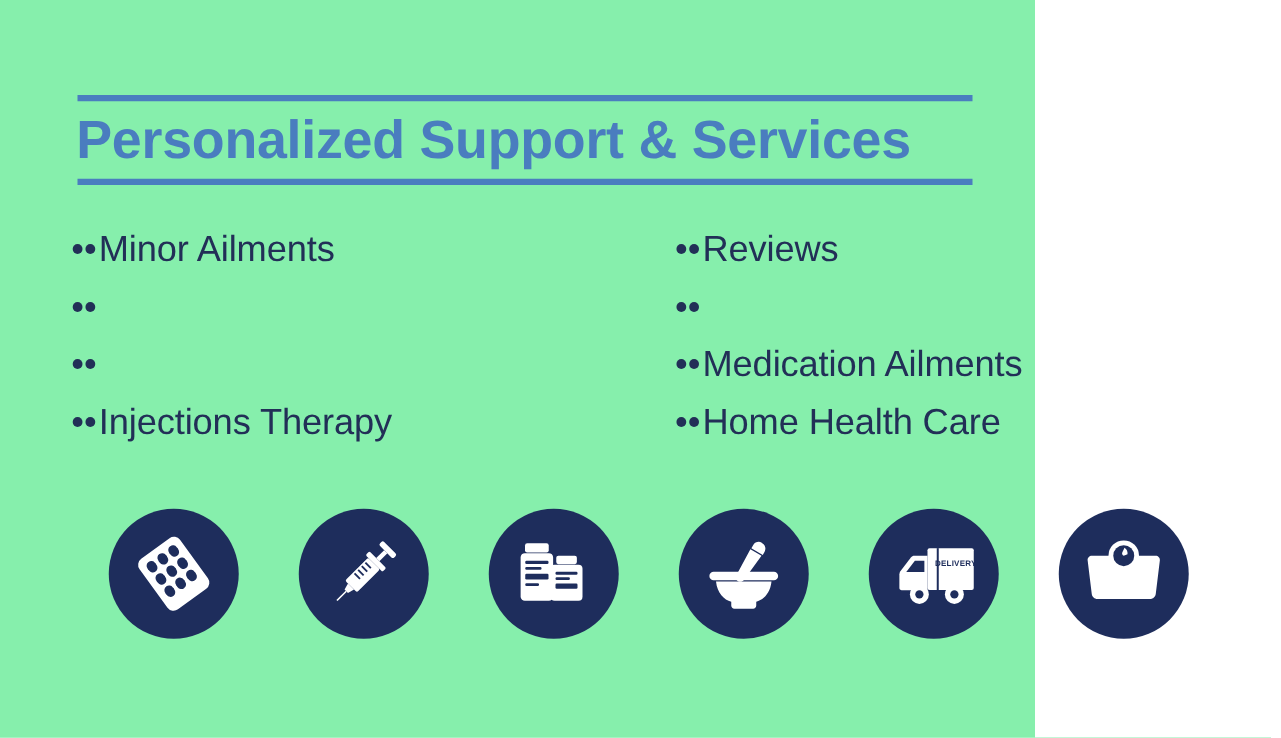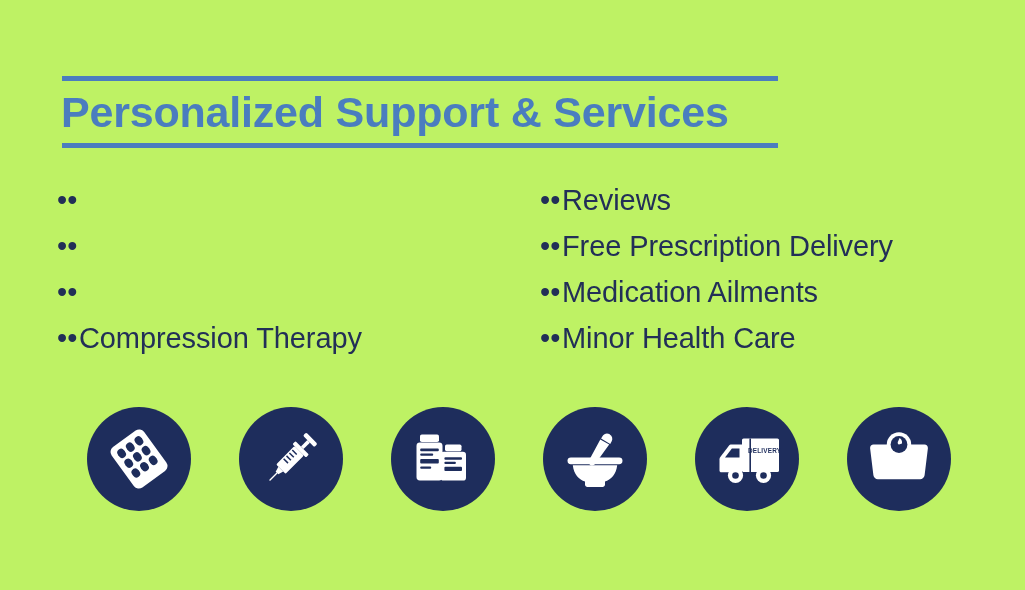--- a/index.html
+++ b/index.html
@@ -11,23 +11,23 @@
     width: 1025px;
     height: 590px;
     background: #ffffff;
     font-family: "Liberation Sans", sans-serif;
     overflow: hidden;
     position: relative;
   }
 
   #stage {
     position: relative;
-    width: 1025px;
+    width: 828px;
     height: 590px;
-    background: #bef264;
+    background: #86efac;
   }
 
   
   .rule {
     position: absolute;
     left: 62px;
     width: 716px;
     height: 5px;
     background: #4a7dbf;
   }
@@ -112,49 +112,49 @@
 
 <div id="stage">
 
   <div class="rule rule-top"></div>
   <div id="page-title">Personalized Support &amp; Services</div>
   <div class="rule rule-bottom"></div>
 
   <div class="bullet-col col-left">
     <div class="bullet-row">
       <span class="bullet-dot">•</span>
-    </div>
-    <div class="bullet-row">
-      <span class="bullet-dot">•</span>
-    </div>
-    <div class="bullet-row">
-      <span class="bullet-dot">•</span>
-    </div>
-    <div class="bullet-row">
-      <span class="bullet-dot">•</span>
-      <span class="bullet-label">Compression Therapy</span>
+      <span class="bullet-label">Minor Ailments</span>
+    </div>
+    <div class="bullet-row">
+      <span class="bullet-dot">•</span>
+    </div>
+    <div class="bullet-row">
+      <span class="bullet-dot">•</span>
+    </div>
+    <div class="bullet-row">
+      <span class="bullet-dot">•</span>
+      <span class="bullet-label">Injections Therapy</span>
     </div>
   </div>
 
   <div class="bullet-col col-right">
     <div class="bullet-row">
       <span class="bullet-dot">•</span>
       <span class="bullet-label">Reviews</span>
     </div>
     <div class="bullet-row">
       <span class="bullet-dot">•</span>
-      <span class="bullet-label">Free Prescription Delivery</span>
     </div>
     <div class="bullet-row">
       <span class="bullet-dot">•</span>
       <span class="bullet-label">Medication Ailments</span>
     </div>
     <div class="bullet-row">
       <span class="bullet-dot">•</span>
-      <span class="bullet-label">Minor Health Care</span>
+      <span class="bullet-label">Home Health Care</span>
     </div>
   </div>
 
   <div id="icon-row">
 
     <div class="icon-circle" style="left:87px;">
       <span>
         <svg width="66" height="66" viewBox="0 0 66 66" aria-hidden="true">
           <g transform="rotate(-36 33 33)">
             <rect x="13" y="8" width="40" height="50" rx="6" ry="6" fill="#ffffff"></rect>

